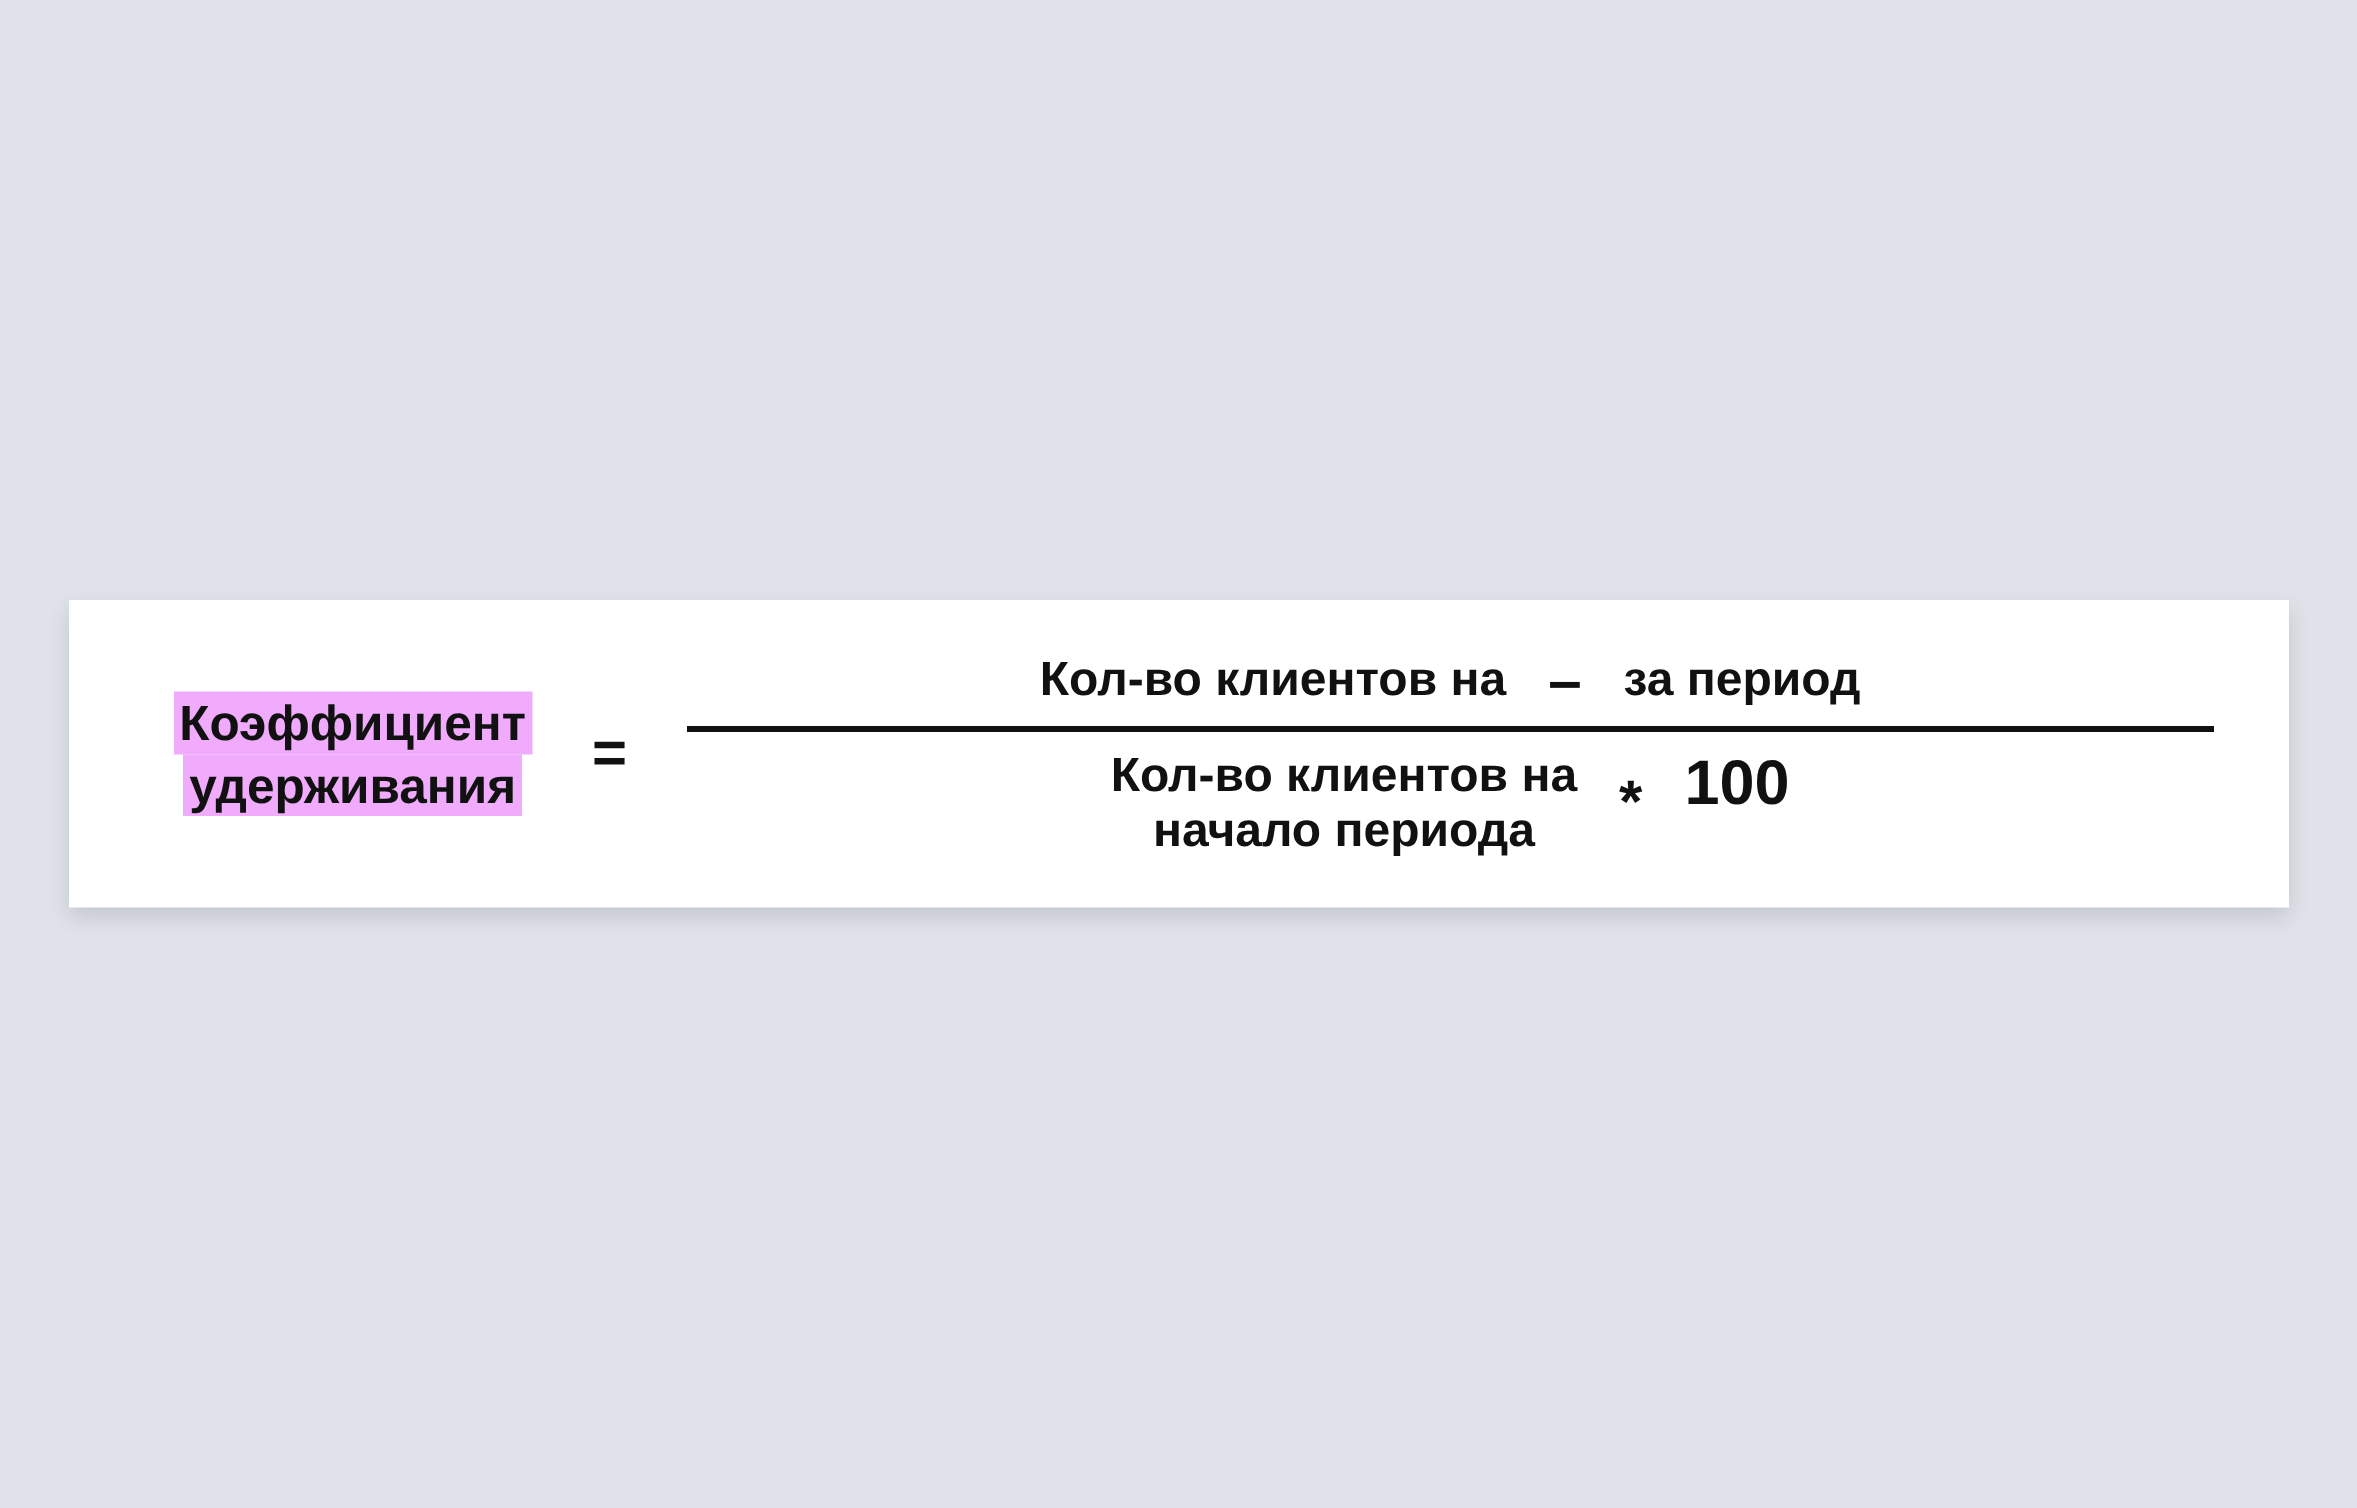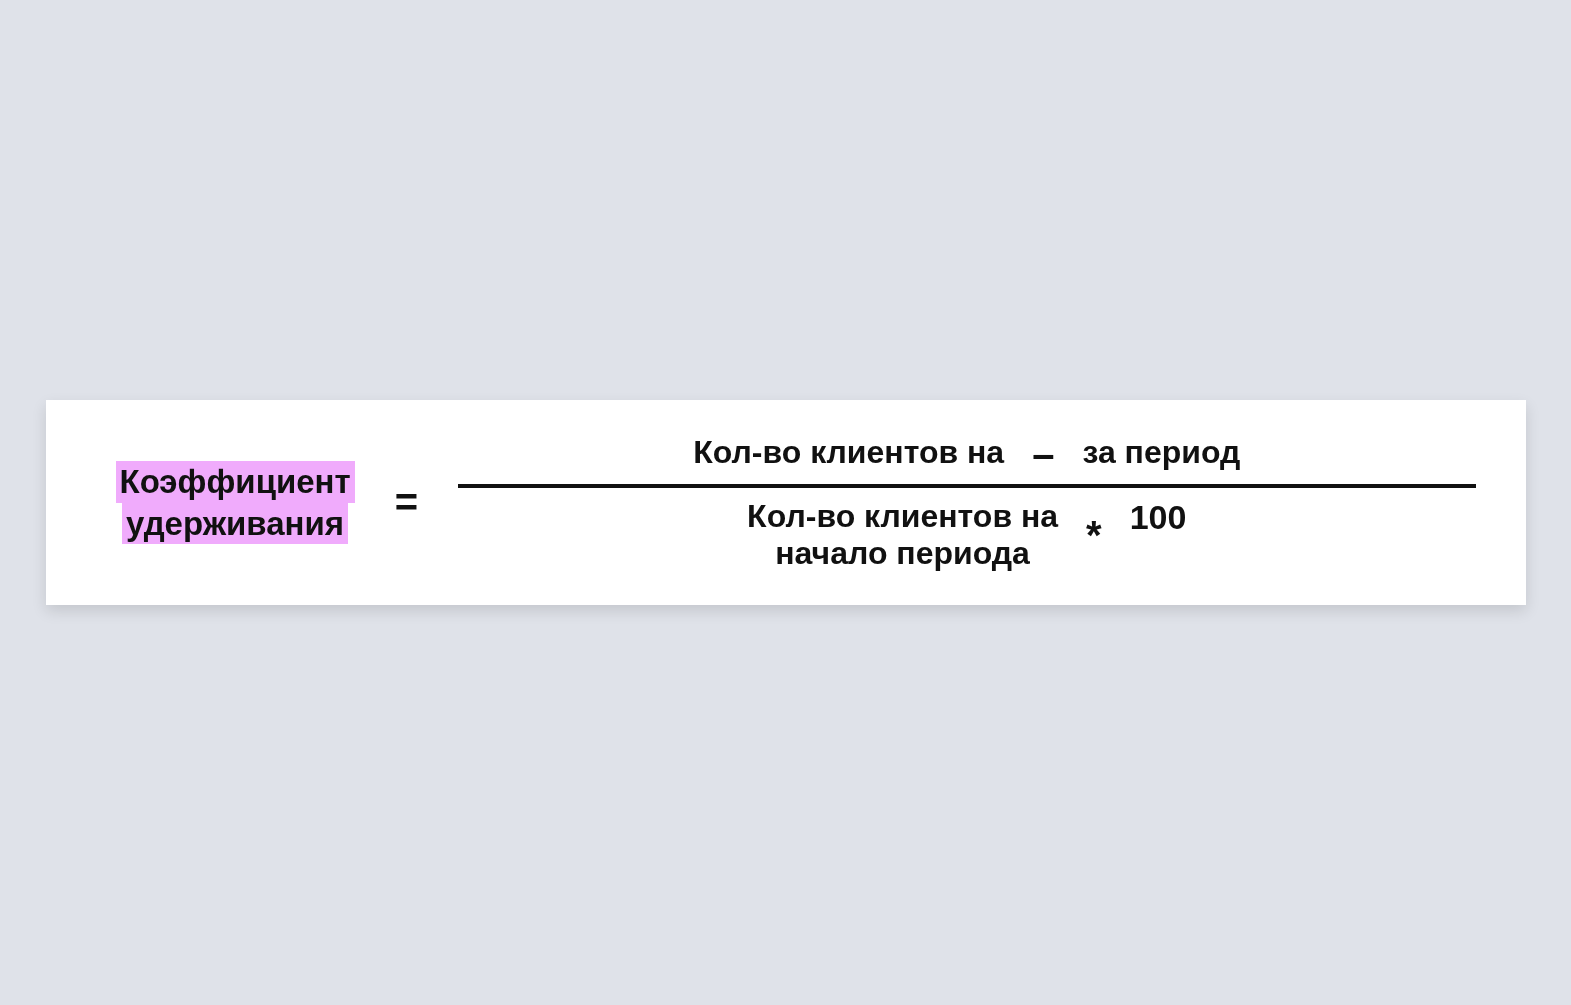--- a/index.html
+++ b/index.html
@@ -65,21 +65,21 @@
   }
   .bar {
     height: 4px;
     background: #111;
     width: 100%;
     margin: 4px 0;
   }
   .term {
     max-width: 400px;
   }
-  .num-val { font-size: 34px; }
+  .num-val { font-size: 42px; }
 </style>
 </head>
 <body>
 
 <div class="card">
 
   <div class="lhs">
     <span class="hl">Коэффициент</span><br>
     <span class="hl">удерживания</span>
   </div>

